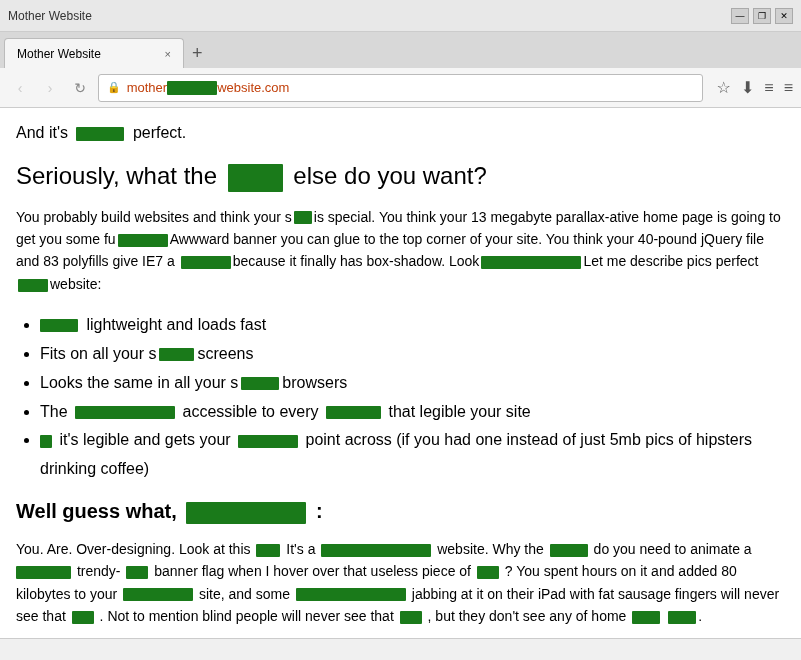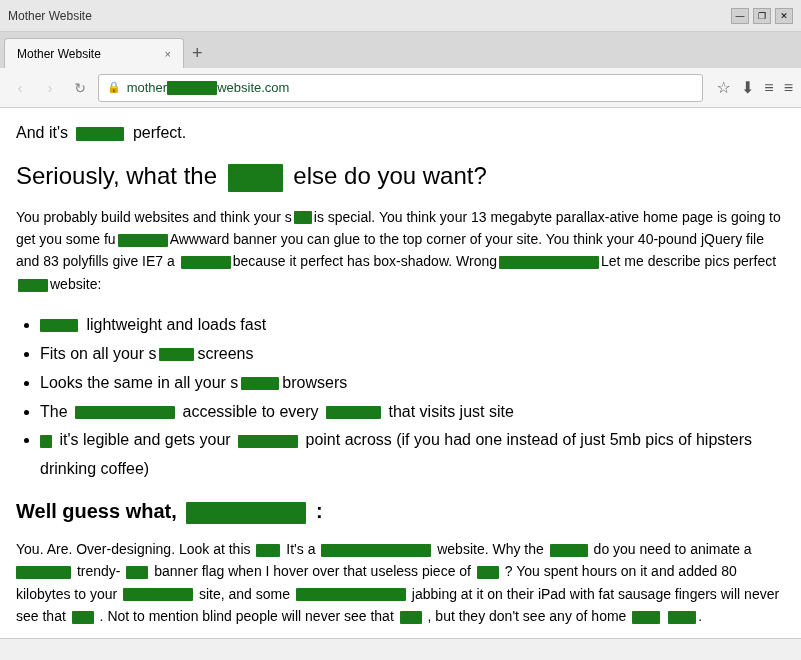--- a/index.html
+++ b/index.html
@@ -106,21 +106,21 @@
       height: 28px;
       border: 1px solid #bbb;
       border-radius: 3px;
       padding: 0 8px;
       background: white;
       font-size: 13px;
       display: flex;
       align-items: center;
       gap: 6px;
     }
-    .address-text { font-size: 13px; color: #14532d; }
+    .address-text { font-size: 13px; color: #c2410c; }
     .lock-icon { font-size: 11px; color: #888; }
     .toolbar-icons {
       display: flex;
       gap: 10px;
       align-items: center;
       margin-left: 8px;
     }
     .toolbar-icon {
       color: #555;
       font-size: 16px;
@@ -249,41 +249,41 @@
     </div>
 
     <div class="section-heading">
       <span>Seriously, what the</span>
       <span class="redacted" style="width:55px; height:28px; margin: 0 4px;">&nbsp;</span>
       <span>else do you want?</span>
     </div>
 
     <div class="body-text">
       <span>You probably build websites and think your s</span><span class="redacted" style="width:18px;height:13px;margin:0 2px;">&nbsp;</span><span>is special. You think your 13 megabyte parallax-ative home page is going to get you some fu</span><span class="redacted" style="width:50px;height:13px;margin:0 2px;">&nbsp;</span><span>Awwward banner you can glue to the top corner of your site. You think your 40-pound jQuery file and 83 polyfills give IE7 a</span>
-      <span class="redacted" style="width:50px;height:13px;margin:0 2px;">&nbsp;</span><span>because it perfect has box-shadow. Wrong</span><span class="redacted" style="width:100px;height:13px;margin:0 2px;">&nbsp;</span><span>Let me describe pics perfect</span>
+      <span class="redacted" style="width:50px;height:13px;margin:0 2px;">&nbsp;</span><span>because it finally has box-shadow. Look</span><span class="redacted" style="width:100px;height:13px;margin:0 2px;">&nbsp;</span><span>Let me describe pics perfect</span>
       <span class="redacted" style="width:30px;height:13px;margin:0 2px;">&nbsp;</span><span>website:</span>
     </div>
 
     <ul class="bullet-list">
       <li>
         <span class="redacted" style="width:38px;height:13px;margin-right:4px;">&nbsp;</span>
         <span>lightweight and loads fast</span>
       </li>
       <li>
         <span>Fits on all your s</span><span class="redacted" style="width:35px;height:13px;margin:0 3px;">&nbsp;</span><span>screens</span>
       </li>
       <li>
         <span>Looks the same in all your s</span><span class="redacted" style="width:38px;height:13px;margin:0 3px;">&nbsp;</span><span>browsers</span>
       </li>
       <li>
         <span>The</span>
         <span class="redacted" style="width:100px;height:13px;margin:0 3px;">&nbsp;</span>
         <span>accessible to every</span>
         <span class="redacted" style="width:55px;height:13px;margin:0 3px;">&nbsp;</span>
-        <span>that visits just site</span>
+        <span>that legible your site</span>
       </li>
       <li>
         <span class="redacted" style="width:12px;height:13px;margin-right:3px;">&nbsp;</span>
         <span>it's legible and gets your</span>
         <span class="redacted" style="width:60px;height:13px;margin:0 3px;">&nbsp;</span>
         <span>point across (if you had one instead of just 5mb pics of hipsters drinking coffee)</span>
       </li>
     </ul>
 
     <div class="well-heading">

